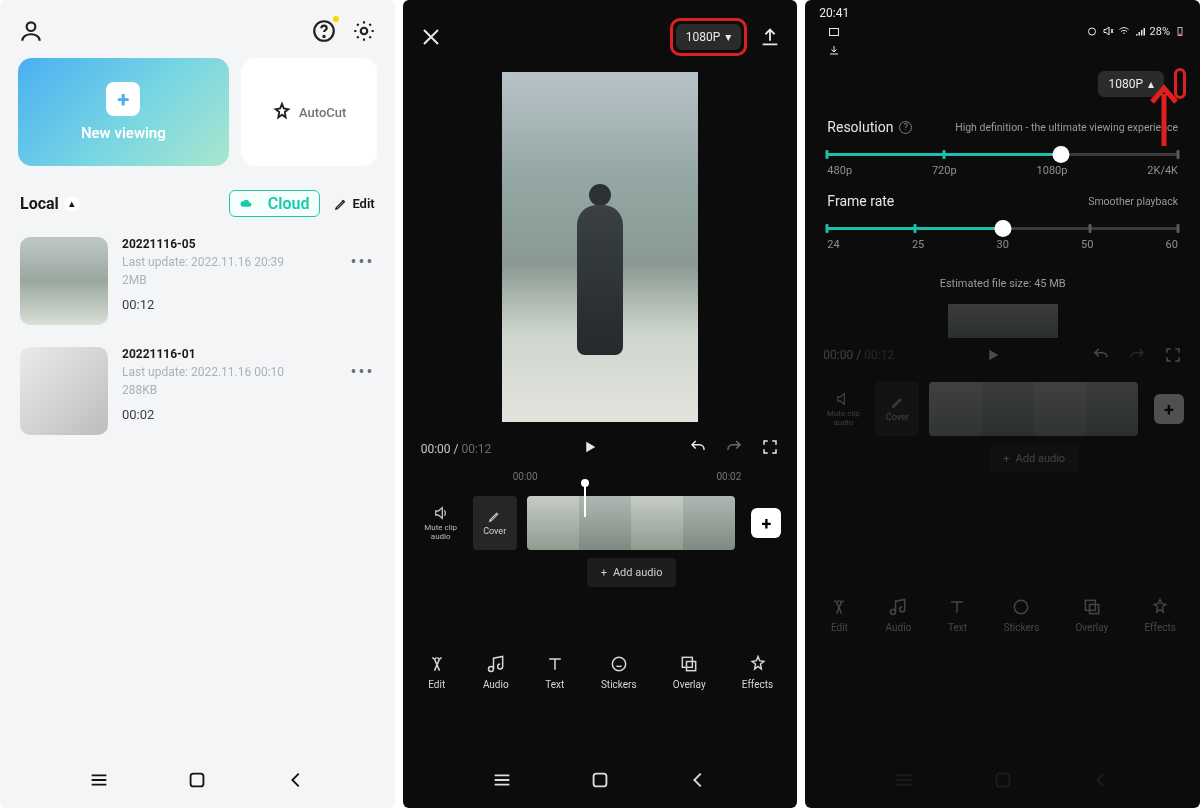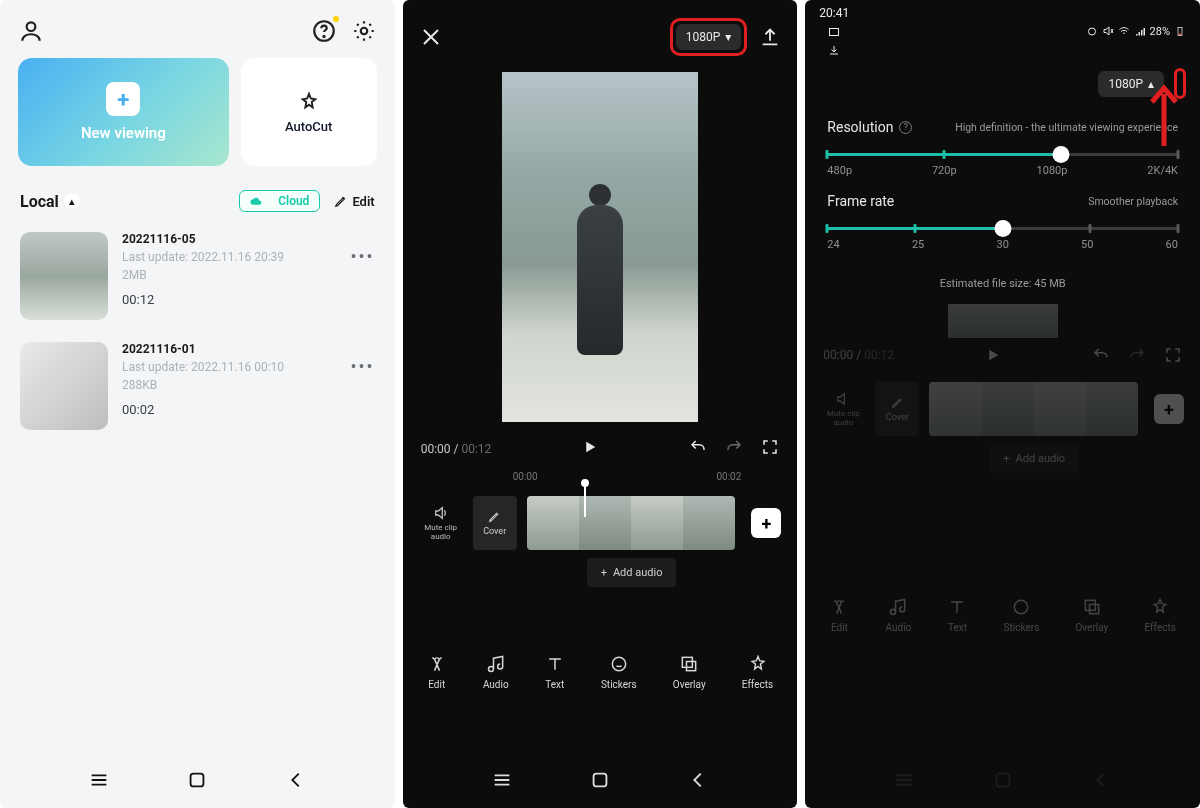--- a/index.html
+++ b/index.html
@@ -13,27 +13,27 @@
   .s1-header { display: flex; align-items: center; justify-content: space-between; padding: 18px 18px 14px; }
   .s1-header-icons { display: flex; gap: 14px; align-items: center; }
   .icon-circle { width: 26px; height: 26px; display: inline-flex; align-items:center; justify-content:center; }
   .stroke-icon { stroke:#1f1f1f; stroke-width:2; fill:none; }
   .yellow-dot { position:relative; }
   .yellow-dot::after{content:"";position:absolute;top:-2px;right:-2px;width:6px;height:6px;background:#ffd500;border-radius:50%;}
 
   .card-row { display:flex; gap:12px; padding: 0 18px 18px; }
   .card-new { flex: 1.55; background: linear-gradient(135deg,#49b0f2 0%, #79d6e2 55%, #a8e7ce 100%); border-radius: 14px; display:flex; flex-direction:column; align-items:center; justify-content:center; color:#fff; font-weight:600; font-size:15px; padding: 24px 0; }
   .new-plus { width:34px; height:34px; background:#fff; border-radius:8px; display:flex;align-items:center;justify-content:center; color:#49b0f2; font-size:22px; margin-bottom:8px; font-weight:700;}
-  .card-auto { flex: 1; background:#fff; border-radius:14px; display:flex; flex-direction:column; align-items:center; justify-content:center; gap:6px; font-size:13px; color:#0f172a; font-weight:500;}
+  .card-auto { flex: 1; background:#fff; border-radius:14px; display:flex; flex-direction:row; align-items:center; justify-content:center; gap:6px; font-size:13px; color:#737373; font-weight:500;}
   .star-outline{width:22px;height:22px;}
 
   .section-row { display:flex; align-items:center; justify-content:space-between; padding: 6px 20px 10px; }
   .section-title { font-weight:700; font-size:16px; color:#181818; display:flex; align-items:center; gap:5px;}
   .section-caret{width:16px;height:16px;background:#fff;border-radius:50%;display:inline-flex;align-items:center;justify-content:center;font-size:10px;}
-  .btn-cloud{border:1.5px solid #18c9aa;color:#18c9aa;font-size:12px;border-radius:6px;padding:3px 10px;display:flex;align-items:center;gap:15px;font-weight:600;background:#f4fefb;}
+  .btn-cloud{border:1.5px solid #18c9aa;color:#18c9aa;font-size:16px;border-radius:6px;padding:3px 10px;display:flex;align-items:center;gap:15px;font-weight:600;background:#f4fefb;}
   .btn-edit-small{font-size:13px;color:#181818;font-weight:600;display:flex;align-items:center;gap:4px;}
 
   .tabs { display:flex; gap:20px; padding: 0 20px 6px; font-size:14px;}
   .tab { color:#9aa0a6; }
   .tab.active{color:#121212;font-weight:700;position:relative;}
   .tab.active::after{content:"";position:absolute;left:0;bottom:-6px;width:18px;height:3px;background:#121212;border-radius:2px;}
   .tab-count{font-size:11px;margin-left:1px;}
 
   .project-list{padding:10px 20px;display:flex;flex-direction:column;gap:22px;}
   .project-item{display:flex;gap:14px;align-items:flex-start;}

